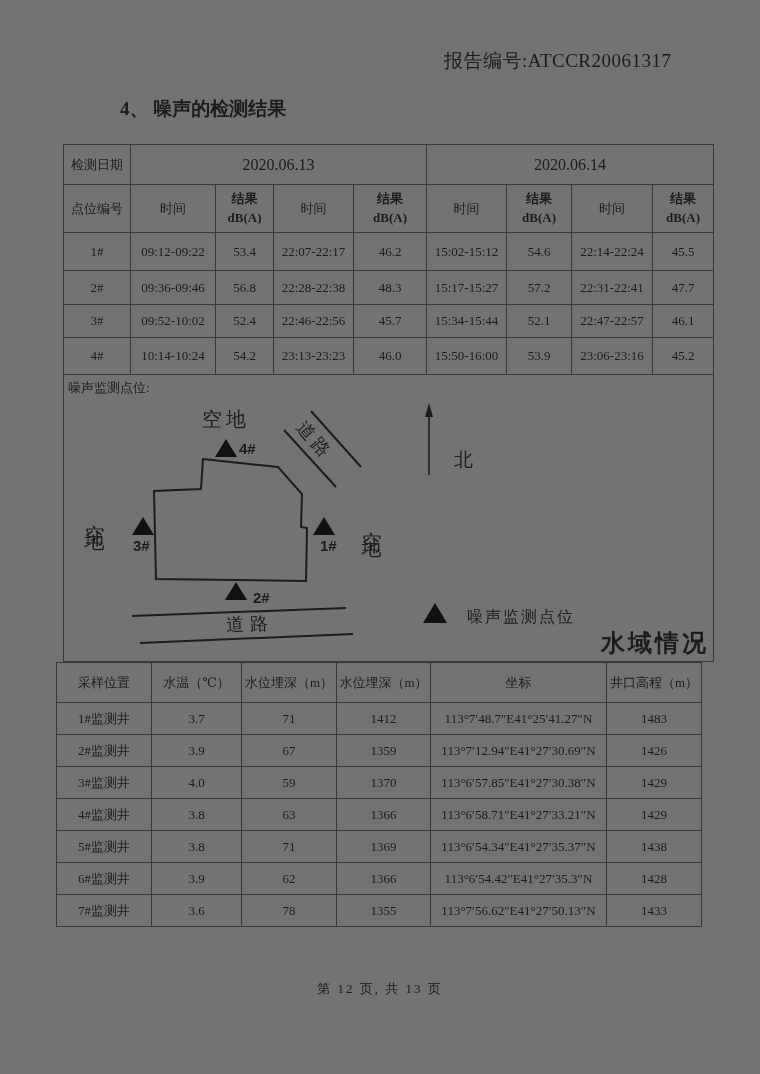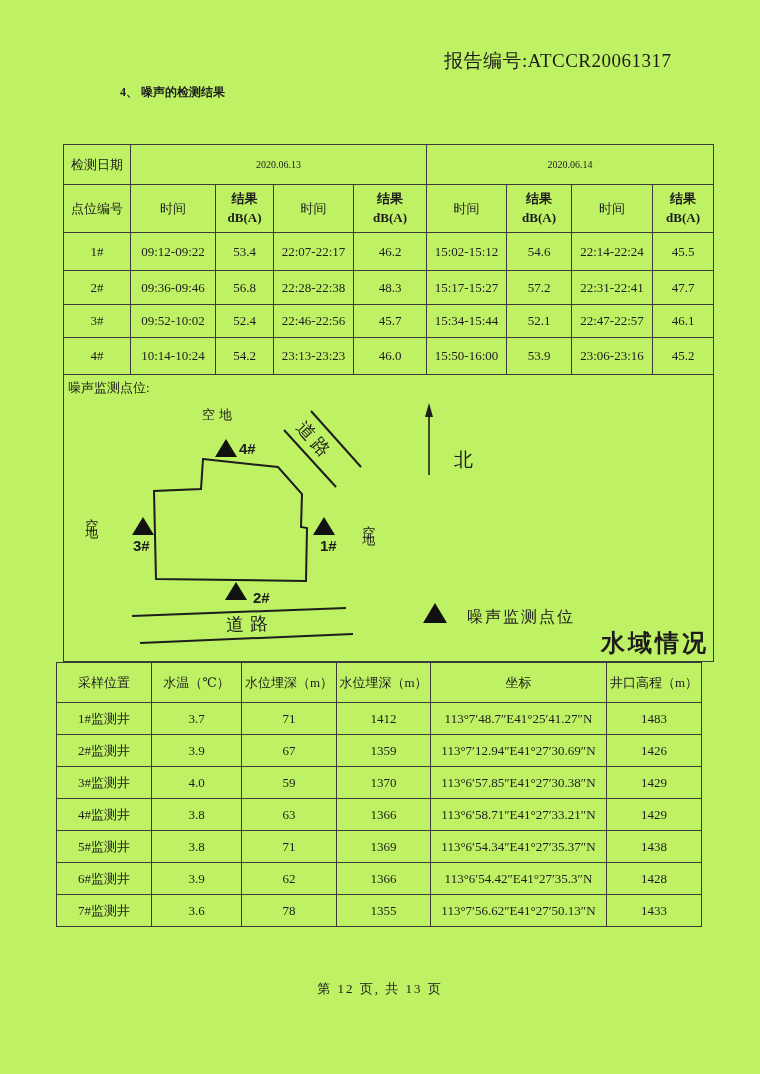--- a/index.html
+++ b/index.html
@@ -3,34 +3,34 @@
 <meta charset="utf-8">
 <style>
   * { margin: 0; padding: 0; box-sizing: border-box; }
   html, body { background: #e8e8e6; }
   body { font-family: "Liberation Serif", "DejaVu Serif", serif; }
   .page {
     position: relative;
     width: 760px;
     height: 1074px;
     margin: 0 auto;
-    background: #bef264;
+    background: #737373;
     color: #1c1c1c;
     overflow: hidden;
   }
   .report-no {
     position: absolute;
     left: 444px; top: 48px;
     font-size: 19px;
     letter-spacing: 0.5px;
   }
   .section-heading {
     position: absolute;
-    left: 120px; top: 84px;
-    font-size: 12px;
+    left: 120px; top: 96px;
+    font-size: 19px;
     font-weight: bold;
   }
   
   table {
     border-collapse: collapse;
     table-layout: fixed;
     font-size: 13px;
   }
   td {
     border: 1.6px solid #3a3a3a;
@@ -38,37 +38,37 @@
     vertical-align: middle;
     overflow: hidden;
     padding: 0 1px;
   }
   .noise-table {
     position: absolute;
     left: 63px; top: 100px;
     width: 650px;
     margin-top: 44px;
   }
-  .noise-table .date-cell { font-size: 10px; }
+  .noise-table .date-cell { font-size: 16px; }
   .result-head { white-space: pre-line; line-height: 1.45; font-weight: bold; }
   .map-cell {
     position: relative;
     vertical-align: top;
     text-align: left;
     height: 287px;
   }
   .map-caption {
     position: absolute;
     left: 4px; top: 4px;
     font-size: 13px;
   }
   .map-svg { position: absolute; left: 0; top: 0; }
   .map-label {
     position: absolute;
-    font-size: 13px;
+    font-size: 20px;
     line-height: 1.1;
     white-space: nowrap;
   }
   .v-label {
     writing-mode: vertical-rl;
     text-orientation: upright;
     letter-spacing: 7px;
   }
   .road-top-label {
     font-size: 18px;

